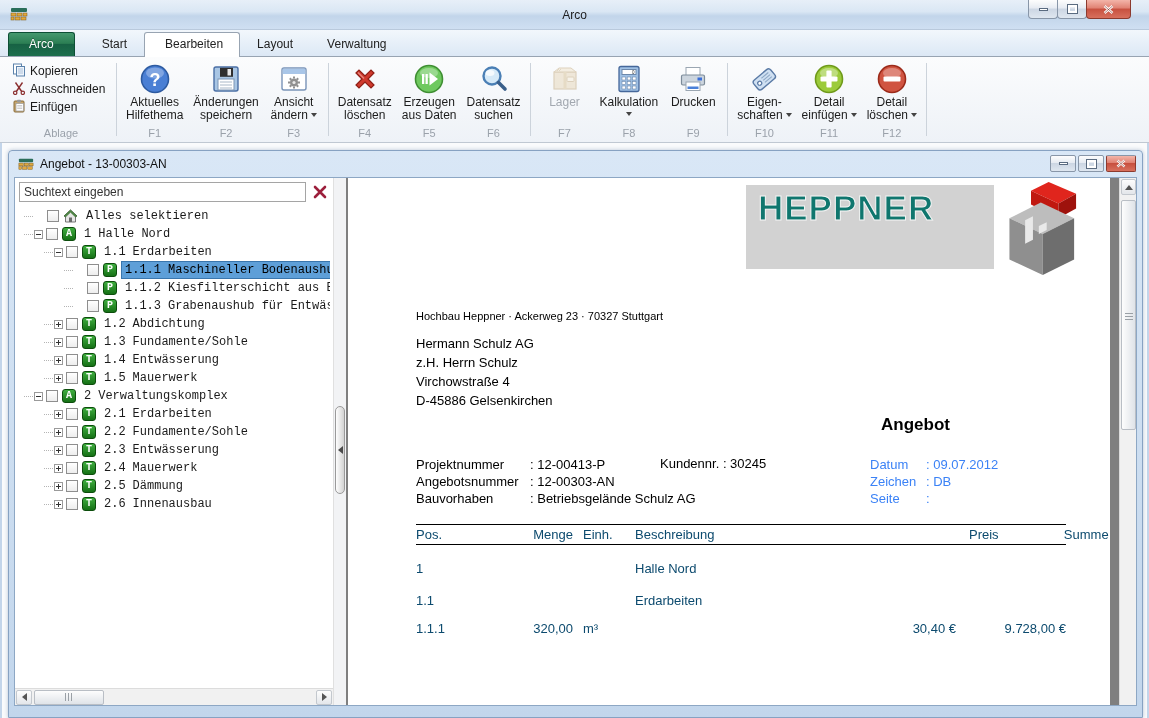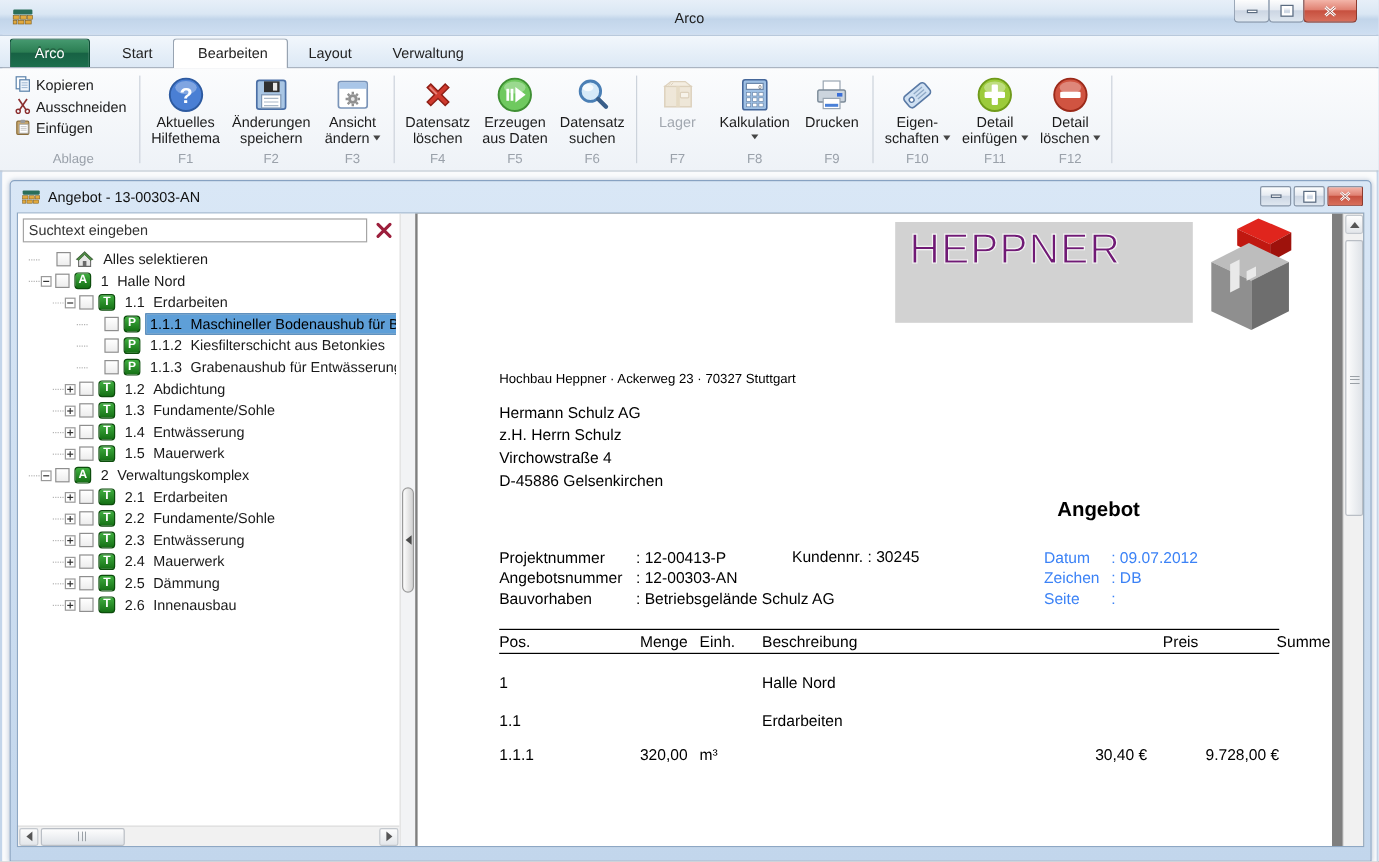--- a/index.html
+++ b/index.html
@@ -51,21 +51,21 @@
   .child { position:absolute; left:6px; top:6px; width:1135px; height:568px; background:linear-gradient(#d9e7f6,#c2d6ec); border:1px solid #87a2c2; border-radius:4px 4px 0 0; box-shadow:0 0 4px rgba(90,120,160,.4); }
   .child-titlebar { position:relative; height:26px; display:flex; align-items:center; padding-left:9px; gap:6px; color:#111; }
   .child-titlebar .caption-group { right:6px; top:4px; }
   .child-content { position:absolute; left:5px; right:5px; top:26px; bottom:11px; background:#fff; border:1px solid #8da7c4; display:flex; }
 
   
   .left-panel { width:318px; background:#fff; display:flex; flex-direction:column; padding:3px 3px 0 3px; flex:none; }
   .search-row { display:flex; align-items:center; gap:5px; padding:1px 1px 3px 1px; }
   .search-input { flex:1; height:20px; border:1px solid #a5a5a5; font-family:"Liberation Sans",sans-serif; font-size:12px; padding:0 4px; color:#333; }
   .search-clear { width:18px; height:18px; display:flex; align-items:center; justify-content:center; }
-  .tree { flex:1; overflow:hidden; padding-top:2px; }
+  .tree { flex:1; overflow:hidden; padding-top:2px;font-family:Liberation Mono, monospace; }
   .tree-row { height:18px; display:flex; align-items:center; white-space:nowrap; }
   .stub { width:9px; height:1px; border-top:1px dotted #b4b4b4; margin-right:1px; flex:none; }
   .exp { width:9px; height:9px; border:1px solid #9a9a9a; background:#fff; position:relative; margin-right:3px; flex:none; }
   .exp::before { content:''; position:absolute; left:1px; right:1px; top:3px; height:1px; background:#333; }
   .exp.plus::after { content:''; position:absolute; top:1px; bottom:1px; left:3px; width:1px; background:#333; }
   .exp-slot { width:13px; flex:none; }
   .cb { width:12px; height:12px; border:1px solid #8e8e8e; background:linear-gradient(#fff,#ededed); margin-right:4px; flex:none; }
   .badge { width:14px; height:14px; border-radius:3px; background:linear-gradient(#3fae3f,#157015); border:1px solid #0c4d0c; color:#fff; font-weight:bold; font-size:10px; line-height:12px; text-align:center; margin-right:5px; flex:none; }
   .house { width:15px; height:14px; margin-right:5px; flex:none; }
   .lbl { padding:1px 3px; }
@@ -91,32 +91,32 @@
   .doc-viewport { flex:1; background:#7f7f7f; position:relative; overflow:hidden; padding-left:2px; }
   .page { position:absolute; left:2px; top:0; width:762px; height:530px; background:#fff; overflow:hidden; }
   .v-scroll { position:absolute; right:0; top:0; bottom:0; width:17px; background:#f1f1f1; border-left:1px solid #dcdcdc; }
   .v-arrow { width:15px; height:16px; margin:1px; background:linear-gradient(#fdfdfd,#e3e6ea); border:1px solid #c3c8ce; border-radius:2px; display:flex; align-items:center; justify-content:center; }
   .v-thumb { position:absolute; left:1px; top:22px; width:15px; height:230px; background:linear-gradient(90deg,#fdfdfd,#dfe3e8); border:1px solid #b9bec5; border-radius:2px; display:flex; align-items:center; justify-content:center; }
   .v-grip { width:8px; height:9px; background:repeating-linear-gradient(0deg,#9aa0a6 0 1px,transparent 1px 3px); }
 
   
   .logo-band { position:absolute; left:398px; top:7px; width:248px; height:84px; background:#d2d2d2; padding:3px 0 0 12px; }
   .logo-l1 { font-size:35px; font-weight:bold; letter-spacing:1px; line-height:39px; color:#e22b22; -webkit-text-stroke:1px #f4f4f4; }
-  .logo-l2 { font-size:35px; font-weight:normal; letter-spacing:1px; line-height:39px; color:#701a75; -webkit-text-stroke:1px #f4f4f4; }
+  .logo-l2 { font-size:35px; font-weight:bold; letter-spacing:1px; line-height:39px; color:#0f766e; -webkit-text-stroke:1px #f4f4f4; }
   .logo-cube { position:absolute; left:634px; top:0; width:98px; height:104px; }
   .doc-sender { position:absolute; left:68px; top:132px; font-size:11px; color:#000; }
   .doc-recipient { position:absolute; left:68px; top:156px; font-size:13px; line-height:19px; color:#000; }
   .doc-title { position:absolute; left:533px; top:237px; font-size:17px; font-weight:bold; color:#000; }
   .doc-info { position:absolute; left:68px; top:278px; font-size:13px; line-height:17px; color:#000; }
   .info-row { display:flex; }
   .il-label { width:114px; flex:none; }
   .ir-label { width:56px; flex:none; }
   .kundennr { position:absolute; left:312px; top:278px; font-size:13px; color:#000; }
   .doc-info-right { position:absolute; left:522px; top:278px; font-size:13px; line-height:17px; color:#3b82f6; }
-  .doc-table { position:absolute; left:68px; top:346px; width:650px; font-size:13px; color:#000000; }
+  .doc-table { position:absolute; left:68px; top:346px; width:650px; font-size:13px; color:#0c4a6e; }
   .rule { height:1px; background:#000; }
   .t-head { display:flex; align-items:center; height:19px; }
   .t-row { display:flex; align-items:flex-start; }
   .c-pos { width:95px; flex:none; }
   .c-menge { width:62px; flex:none; text-align:right; }
   .c-einh { width:48px; flex:none; padding-left:10px; }
   .c-desc { width:286px; flex:none; margin-left:14px; line-height:16px; }
   .c-desc.hl { background:#c0c0c0; }
   .c-preis { flex:1; text-align:right;margin-left:48px; }
   .c-summe { width:110px; flex:none; text-align:right; }

